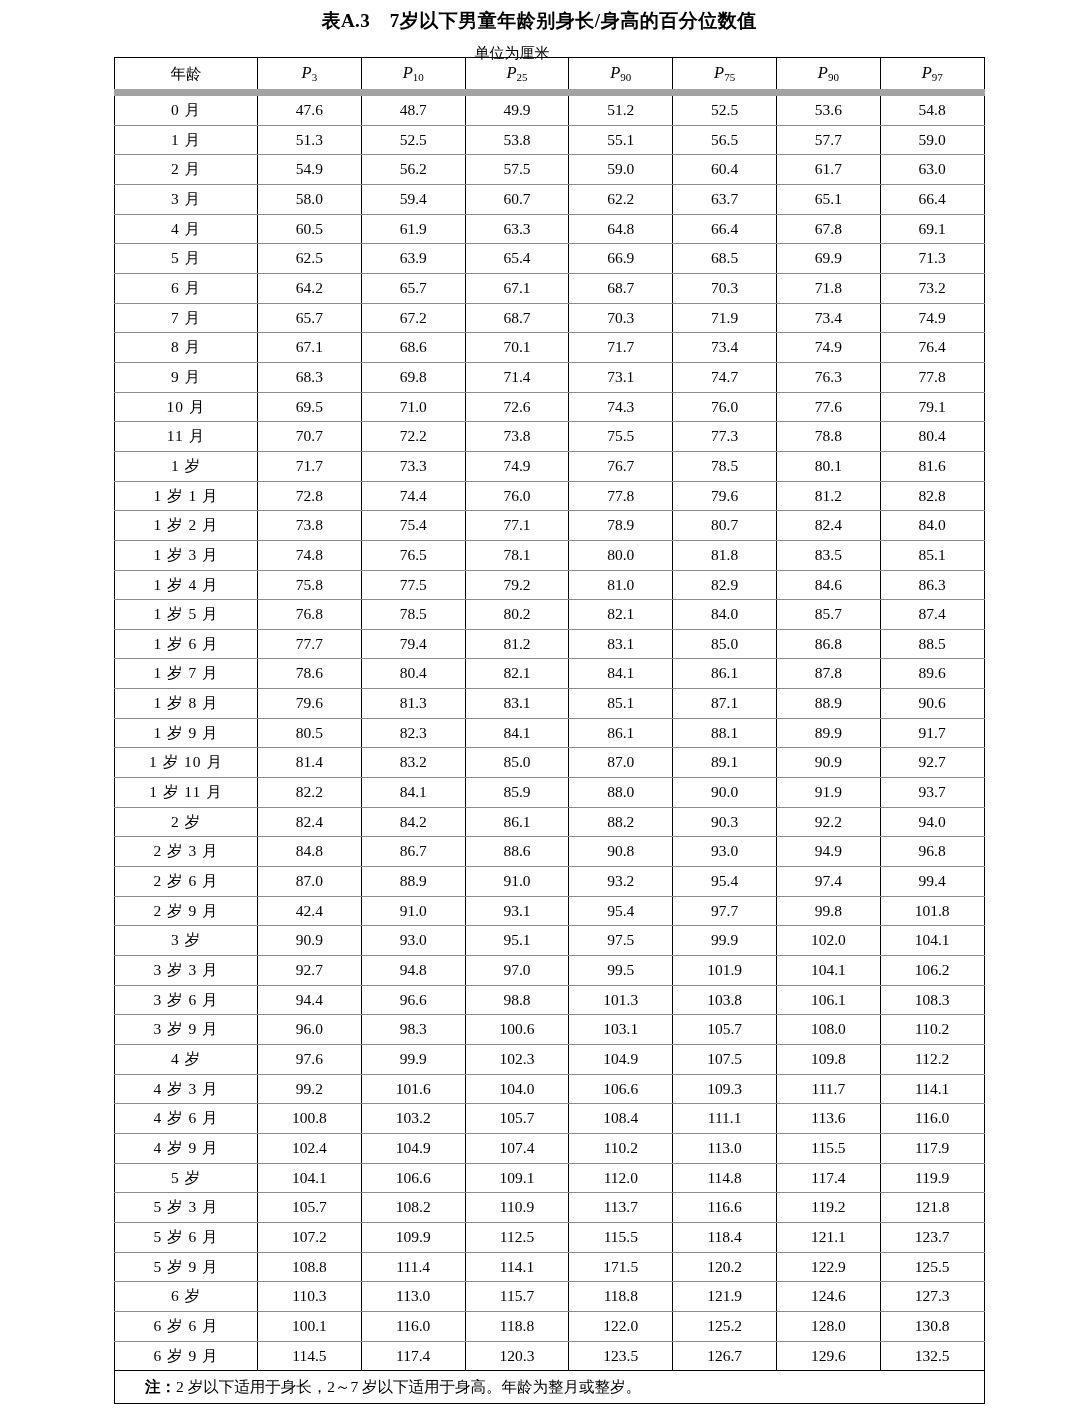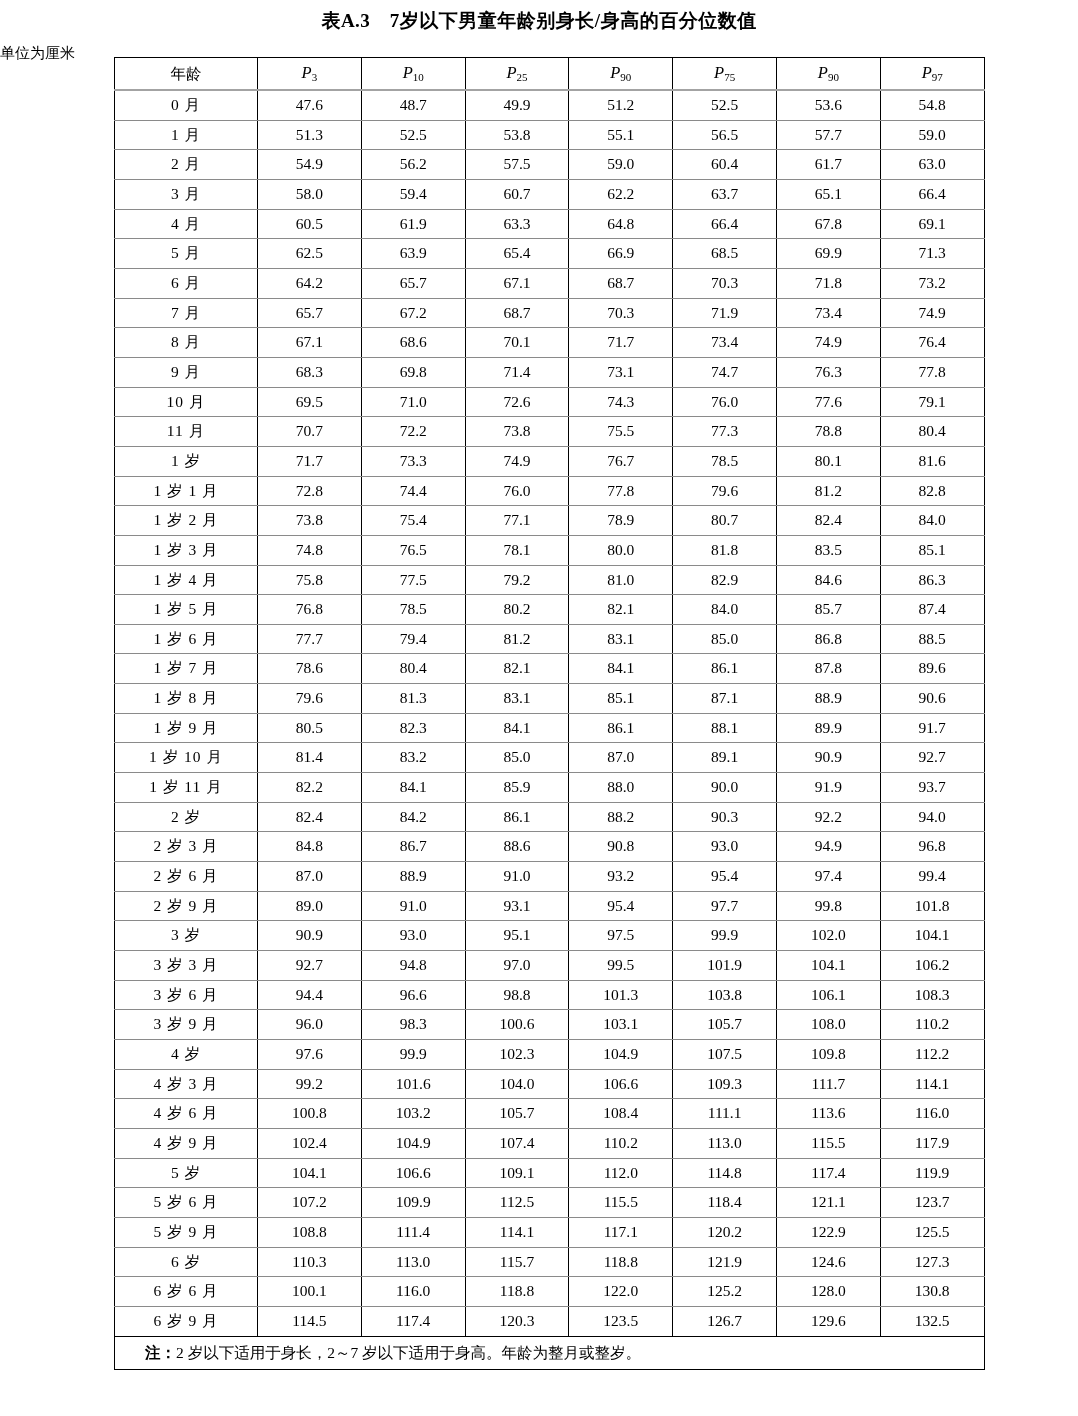--- a/index.html
+++ b/index.html
@@ -23,21 +23,21 @@
   }
   .table-title {
     text-align: center;
     font-size: 19px;
     font-weight: bold;
     letter-spacing: 0.5px;
     padding-top: 8px;
     line-height: 26px;
   }
   .unit-line {
-    text-align: left;
+    text-align: center;
     font-size: 15px;
     padding-right: 54px;
     padding-top: 9px;
     line-height: 20px;
   }
   .table-wrap {
     position: absolute;
     left: 114px;
     top: 57px;
     width: 870px;
@@ -73,21 +73,21 @@
     font-style: italic;
     font-size: 16.5px;
   }
   table.pct thead th .pv sub {
     font-style: normal;
     font-size: 11px;
     vertical-align: baseline;
     position: relative;
     bottom: -3px;
   }
-  table.pct tbody tr:first-child td { border-top: 2px solid #a3a3a3; margin-top: 12px; }
+  table.pct tbody tr:first-child td { border-top: 7px solid #a3a3a3; margin-top: 12px; }
   table.pct tbody tr:last-child td  { border-bottom: 1.6px solid #000; }
   table.pct td.age { letter-spacing: 1px; }
   table.pct tfoot td.note {
     border-left: 1.6px solid #000;
     border-right: 1.6px solid #000;
     border-top: 1.6px solid #000;
     border-bottom: 1.6px solid #000;
     text-align: left;
     padding-left: 30px;
     height: 32px;
@@ -395,21 +395,21 @@
             <td>87.0</td>
             <td>88.9</td>
             <td>91.0</td>
             <td>93.2</td>
             <td>95.4</td>
             <td>97.4</td>
             <td>99.4</td>
           </tr>
           <tr>
             <td class="age">2 岁 9 月</td>
-            <td>89.0</td>
+            <td>42.4</td>
             <td>91.0</td>
             <td>93.1</td>
             <td>95.4</td>
             <td>97.7</td>
             <td>99.8</td>
             <td>101.8</td>
           </tr>
           <tr>
             <td class="age">3 岁</td>
             <td>90.9</td>
@@ -494,35 +494,45 @@
             <td class="age">5 岁</td>
             <td>104.1</td>
             <td>106.6</td>
             <td>109.1</td>
             <td>112.0</td>
             <td>114.8</td>
             <td>117.4</td>
             <td>119.9</td>
           </tr>
           <tr>
+            <td class="age">5 岁 3 月</td>
+            <td>105.7</td>
+            <td>108.2</td>
+            <td>110.9</td>
+            <td>113.7</td>
+            <td>116.6</td>
+            <td>119.2</td>
+            <td>121.8</td>
+          </tr>
+          <tr>
             <td class="age">5 岁 6 月</td>
             <td>107.2</td>
             <td>109.9</td>
             <td>112.5</td>
             <td>115.5</td>
             <td>118.4</td>
             <td>121.1</td>
             <td>123.7</td>
           </tr>
           <tr>
             <td class="age">5 岁 9 月</td>
             <td>108.8</td>
             <td>111.4</td>
             <td>114.1</td>
-            <td>117.1</td>
+            <td>171.5</td>
             <td>120.2</td>
             <td>122.9</td>
             <td>125.5</td>
           </tr>
           <tr>
             <td class="age">6 岁</td>
             <td>110.3</td>
             <td>113.0</td>
             <td>115.7</td>
             <td>118.8</td>

